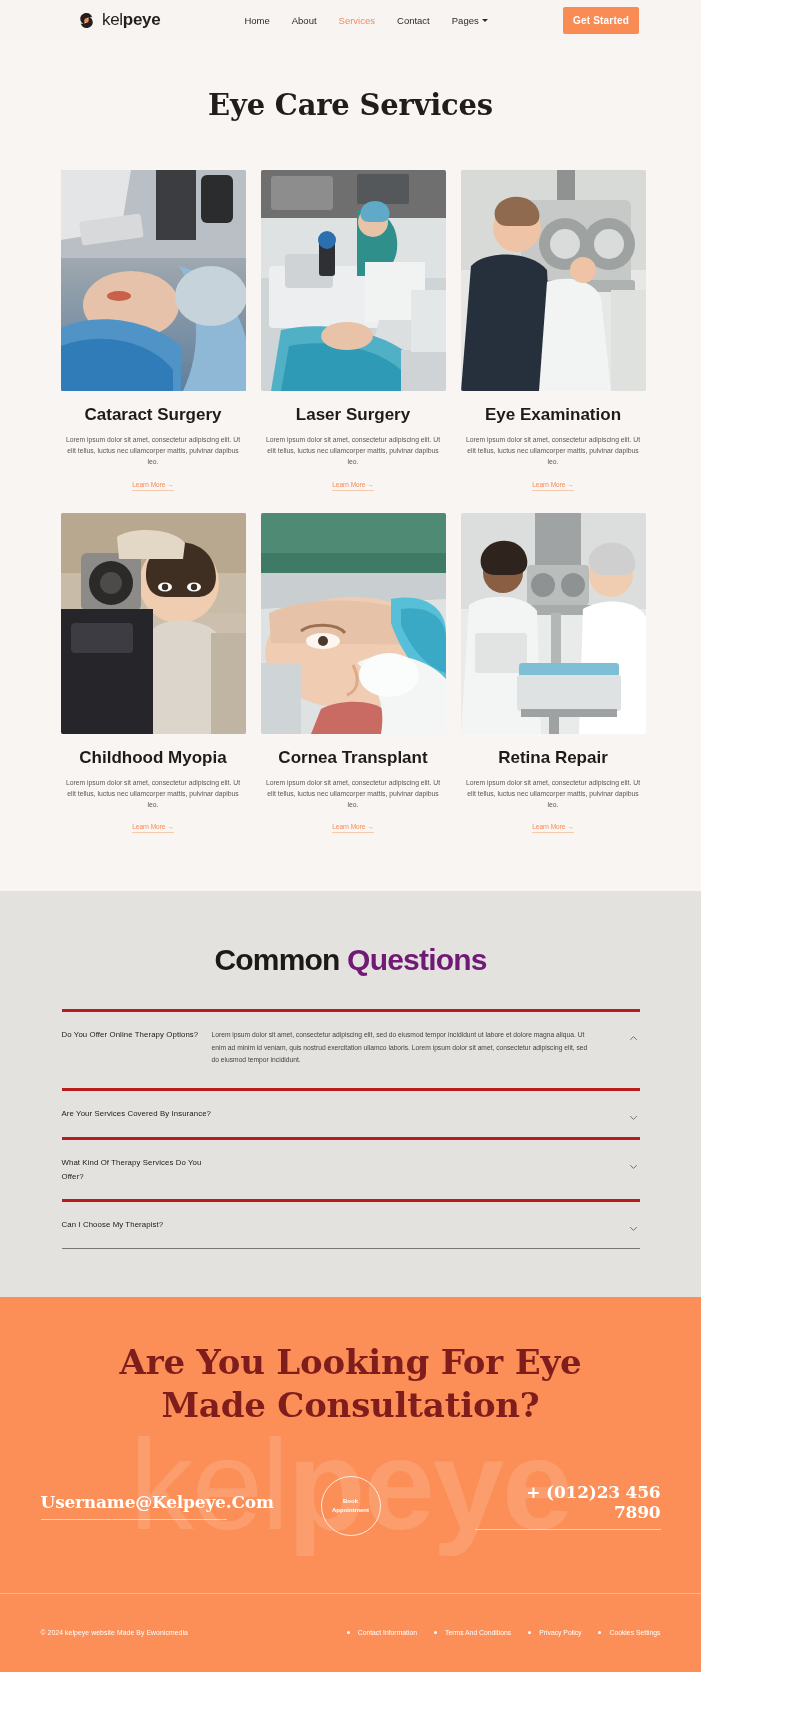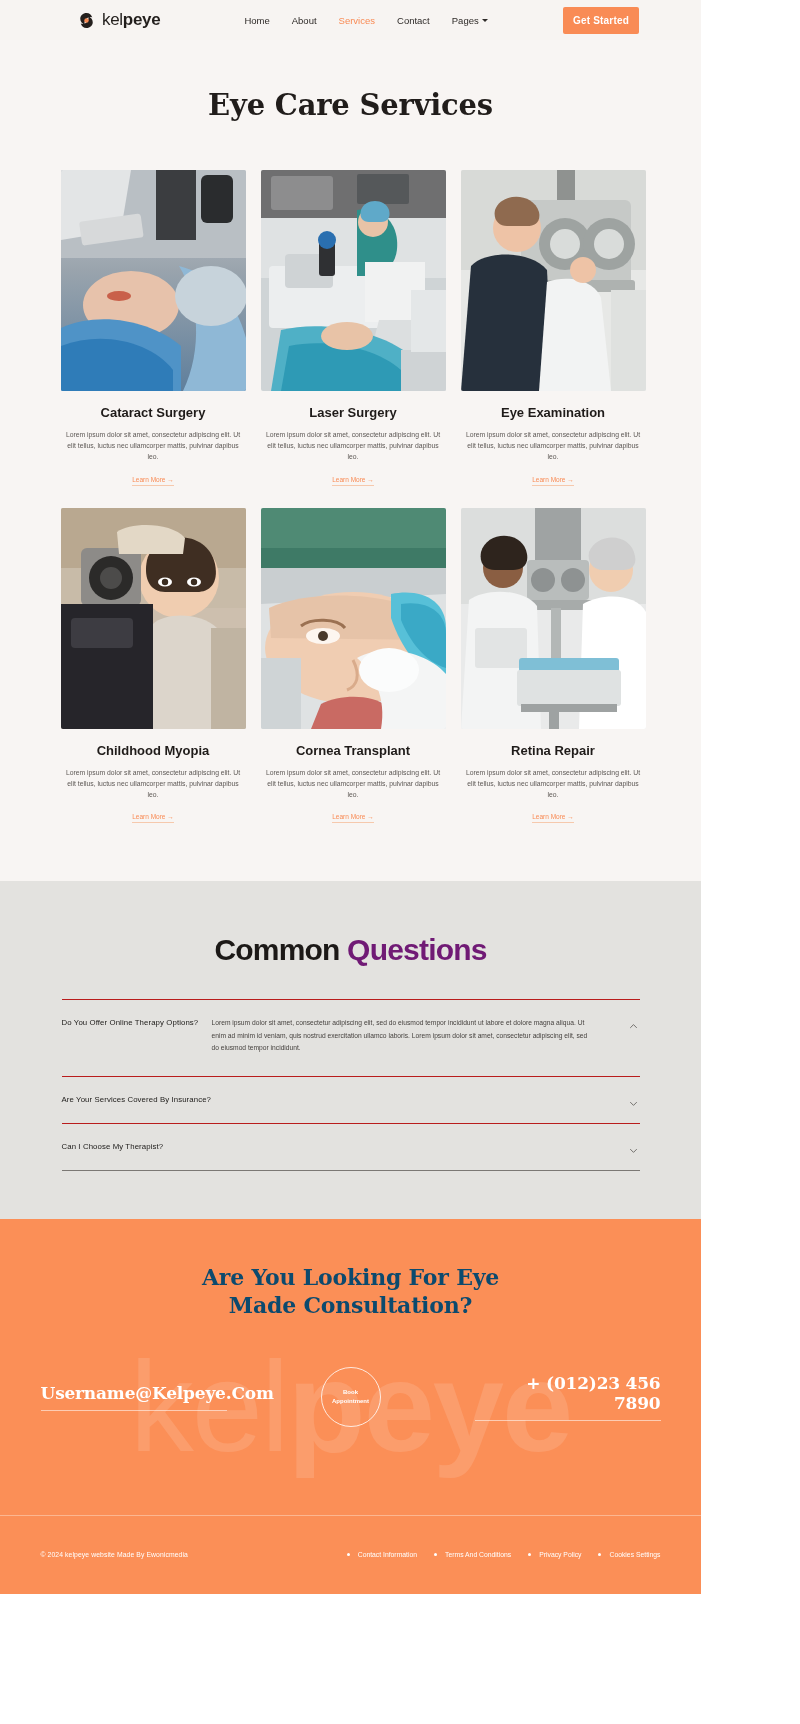--- a/index.html
+++ b/index.html
@@ -90,21 +90,21 @@
   .card { width: 185px; }
   .card-img {
     width: 185px;
     height: 221px;
     border-radius: 2px;
     position: relative;
     overflow: hidden;
   }
   .card-title {
     text-align: center;
-    font-size: 13px;
+    font-size: 17px;
     font-weight: 700;
     color: #1f1b19;
     margin-top: 14px;
   }
   .card-desc {
     text-align: center;
     font-size: 6.8px;
     line-height: 1.65;
     color: #5d5855;
     margin-top: 9px;
@@ -135,21 +135,21 @@
     text-align: center;
     font-size: 30px;
     font-weight: 700;
     color: #1c1917;
     letter-spacing: -0.8px;
     margin-bottom: 32px;
   }
   .faq-title .accent { color: #701a75; }
   .faq-list { width: 578px; margin: 0 auto; }
   .faq-item {
-    border-top: 1px solid #b91c1c;
+    border-top: 3px solid #b91c1c;
     display: flex;
     align-items: flex-start;
     padding: 16px 0 16px 0;
     position: relative;
     cursor: pointer;
   }
   .faq-item:last-child { border-bottom: 1px solid #7b7874; }
   .faq-q {
     width: 150px;
     flex: 0 0 150px;
@@ -196,23 +196,23 @@
     letter-spacing: -2px;
     white-space: nowrap;
     pointer-events: none;
     line-height: 1;
   }
   .watermark b { font-weight: 700; }
   .cta-heading {
     position: relative;
     text-align: center;
     font-family: "DejaVu Serif", serif;
-    font-size: 22px;
-    font-weight: 700;
-    color: #0c4a6e;
+    font-size: 34px;
+    font-weight: 700;
+    color: #7f1d1d;
     line-height: 1.28;
     letter-spacing: -0.2px;
   }
   .cta-row {
     position: relative;
     width: 620px;
     margin: 48px auto 0;
     display: flex;
     align-items: center;
     justify-content: space-between;
@@ -514,20 +514,29 @@
       <div class="faq-item">
         <div class="faq-q">Are Your Services Covered By Insurance?</div>
         <div class="faq-spacer"></div>
         <span class="chev">
           <svg width="9" height="9" viewBox="0 0 12 12">
               <path d="M2 4.5 L6 8.5 L10 4.5" stroke="#5c5955" stroke-width="1.1" fill="none" stroke-linecap="round"></path>
             </svg>
         </span>
       </div>
 
+      <div class="faq-item">
+        <div class="faq-q">What Kind Of Therapy Services Do You Offer?</div>
+        <div class="faq-spacer"></div>
+        <span class="chev">
+          <svg width="9" height="9" viewBox="0 0 12 12">
+              <path d="M2 4.5 L6 8.5 L10 4.5" stroke="#5c5955" stroke-width="1.1" fill="none" stroke-linecap="round"></path>
+            </svg>
+        </span>
+      </div>
 
       <div class="faq-item">
         <div class="faq-q">Can I Choose My Therapist?</div>
         <div class="faq-spacer"></div>
         <span class="chev">
           <svg width="9" height="9" viewBox="0 0 12 12">
               <path d="M2 4.5 L6 8.5 L10 4.5" stroke="#5c5955" stroke-width="1.1" fill="none" stroke-linecap="round"></path>
             </svg>
         </span>
       </div>

